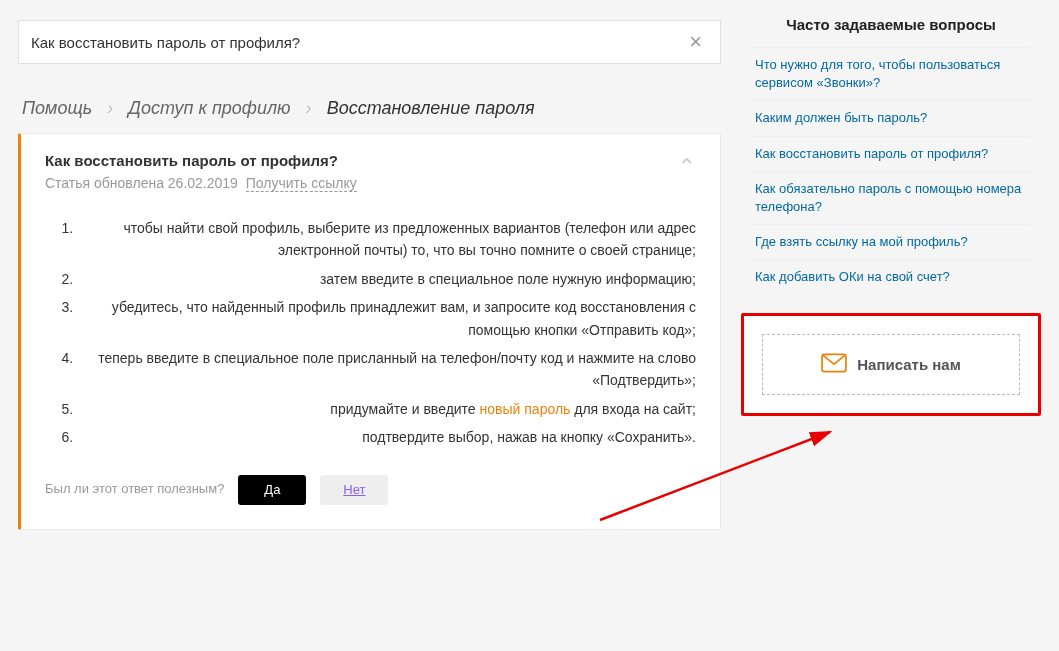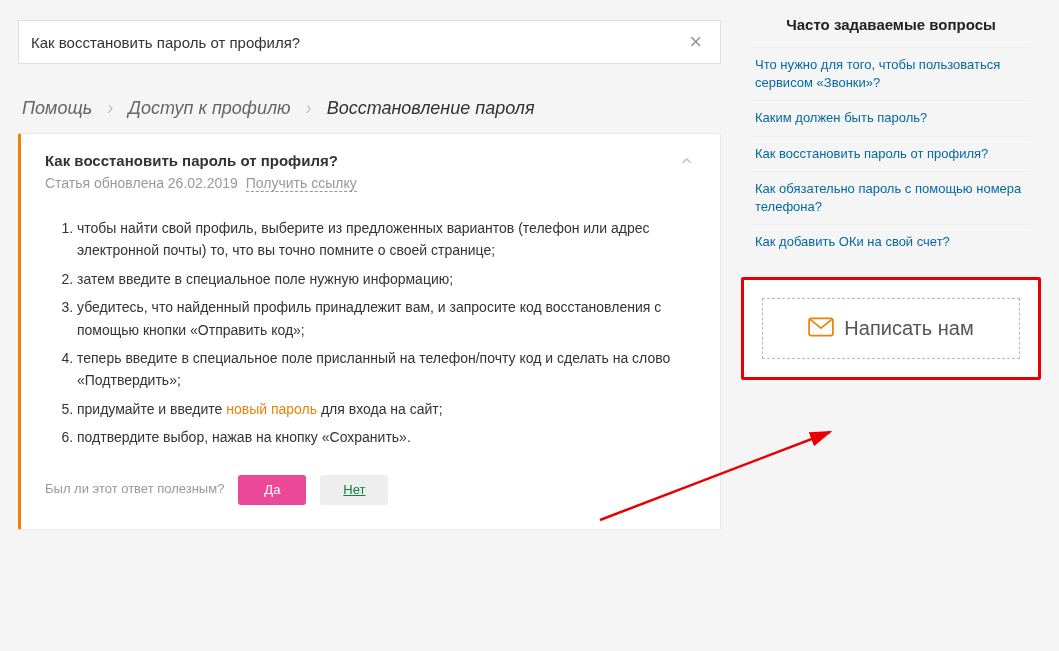--- a/index.html
+++ b/index.html
@@ -16,36 +16,36 @@
 .breadcrumb .current { color: #333; font-weight: 500; }
 .article { background: #fff; border: 1px solid #e8e8e8; border-left: 3px solid #ee8208; border-radius: 2px; padding: 18px 24px 24px; position: relative; }
 .article-header { position: relative; padding-right: 40px; }
 .article-title { font-size: 15px; font-weight: bold; color: #333; margin-bottom: 6px; }
 .article-meta { font-size: 14px; color: #999; }
 .article-meta .getlink { border-bottom: 1px dashed #999; cursor: pointer; margin-left: 4px; }
 .collapse-icon { position: absolute; right: 0; top: 2px; color: #ccc; font-size: 22px; cursor: pointer; }
 .article-body { margin-top: 26px; line-height: 1.55; color: #333; font-size: 14px; }
 .article-body p { margin-bottom: 14px; }
 .article-body a.inline-link { color: #ee8208; text-decoration: none; }
-.article-body ol { padding-left: 32px; margin: 14px 0; }
+.article-body ol { padding-left: 32px; margin: 14px 0; text-align: right; }
 .article-body ol li { margin-bottom: 6px; line-height: 1.6; }
 .feedback { margin-top: 26px; display: flex; align-items: center; gap: 14px; }
 .feedback-label { color: #999; font-size: 13px; }
 .btn { display: inline-flex; align-items: center; justify-content: center; min-width: 68px; height: 30px; border-radius: 3px; border: none; cursor: pointer; font-size: 13px; }
-.btn-yes { background: #ec4899; color: #fff; text-align: center; }
-.btn-no { background: #eee; color: #15803d; text-decoration: underline; }
+.btn-yes { background: #000000; color: #fff; text-align: center; }
+.btn-no { background: #eee; color: #8b5cf6; text-decoration: underline; }
 .faq-block { padding: 16px 10px 8px; }
 .faq-title { font-size: 15px; font-weight: 600; color: #222; margin-bottom: 14px; padding: 0 4px; text-align: center; }
 .faq-list { list-style: none; }
 .faq-list li { padding: 8px 4px; font-size: 13px; color: #0369a1; border-top: 1px solid #eee; cursor: pointer; line-height: 1.4; }
 .faq-list li:first-child { border-top: 1px solid #eee; }
 .contact-wrap { background: #fff; border: 3px solid #e80000; border-radius: 2px; padding: 18px; margin-top: 10px; }
 .contact-btn { width: 100%; border: 1px dashed #bbb; padding: 18px 10px; display: flex; align-items: center; justify-content: center; gap: 10px; cursor: pointer; background: #fff; }
 .contact-btn svg { width: 26px; height: 20px; }
-.contact-label { color: #555; font-size: 20px; }
+.contact-label { color: #555; font-size: 15px; font-weight: bold; }
 .arrow-annot { position: absolute; pointer-events: none; }
 </style>
 </head>
 <body>
 
 <div class="container">
   <div class="main">
     <div class="search-box">
       <input class="search-input" value="Как восстановить пароль от профиля?" style="">
       <span class="clear-btn">×</span>
@@ -67,21 +67,21 @@
           <span class="getlink">Получить ссылку</span>
         </div>
         <span class="collapse-icon">⌃</span>
       </div>
 
       <div class="article-body">
         <ol>
           <li>чтобы найти свой профиль, выберите из предложенных вариантов (телефон или адрес электронной почты) то, что вы точно помните о своей странице;</li>
           <li>затем введите в специальное поле нужную информацию;</li>
           <li>убедитесь, что найденный профиль принадлежит вам, и запросите код восстановления с помощью кнопки «Отправить код»;</li>
-          <li>теперь введите в специальное поле присланный на телефон/почту код и сделать на слово «Подтвердить»;</li>
+          <li>теперь введите в специальное поле присланный на телефон/почту код и нажмите на слово «Подтвердить»;</li>
           <li><span>придумайте и введите </span><a class="inline-link">новый пароль</a><span> для входа на сайт;</span></li>
           <li>подтвердите выбор, нажав на кнопку «Сохранить».</li>
         </ol>
 
         <div class="feedback">
           <span class="feedback-label">Был ли этот ответ полезным?</span>
           <button class="btn btn-yes">Да</button>
           <button class="btn btn-no">Нет</button>
         </div>
       </div>
@@ -89,20 +89,21 @@
   </div>
 
   <div class="sidebar">
     <div class="faq-block">
       <div class="faq-title">Часто задаваемые вопросы</div>
       <ul class="faq-list">
         <li>Что нужно для того, чтобы пользоваться сервисом «Звонки»?</li>
         <li>Каким должен быть пароль?</li>
         <li>Как восстановить пароль от профиля?</li>
         <li>Как обязательно пароль с помощью номера телефона?</li>
+        <li>Где взять ссылку на мой профиль?</li>
         <li>Как добавить ОКи на свой счет?</li>
       </ul>
     </div>
 
     <div class="contact-wrap">
       <div class="contact-btn">
         <span>
           <svg viewBox="0 0 24 18" fill="none" stroke="#ee8208" stroke-width="1.6">
             <rect x="1" y="1" width="22" height="16" rx="2"></rect>
             <path d="M2 2 L12 10 L22 2"></path>

